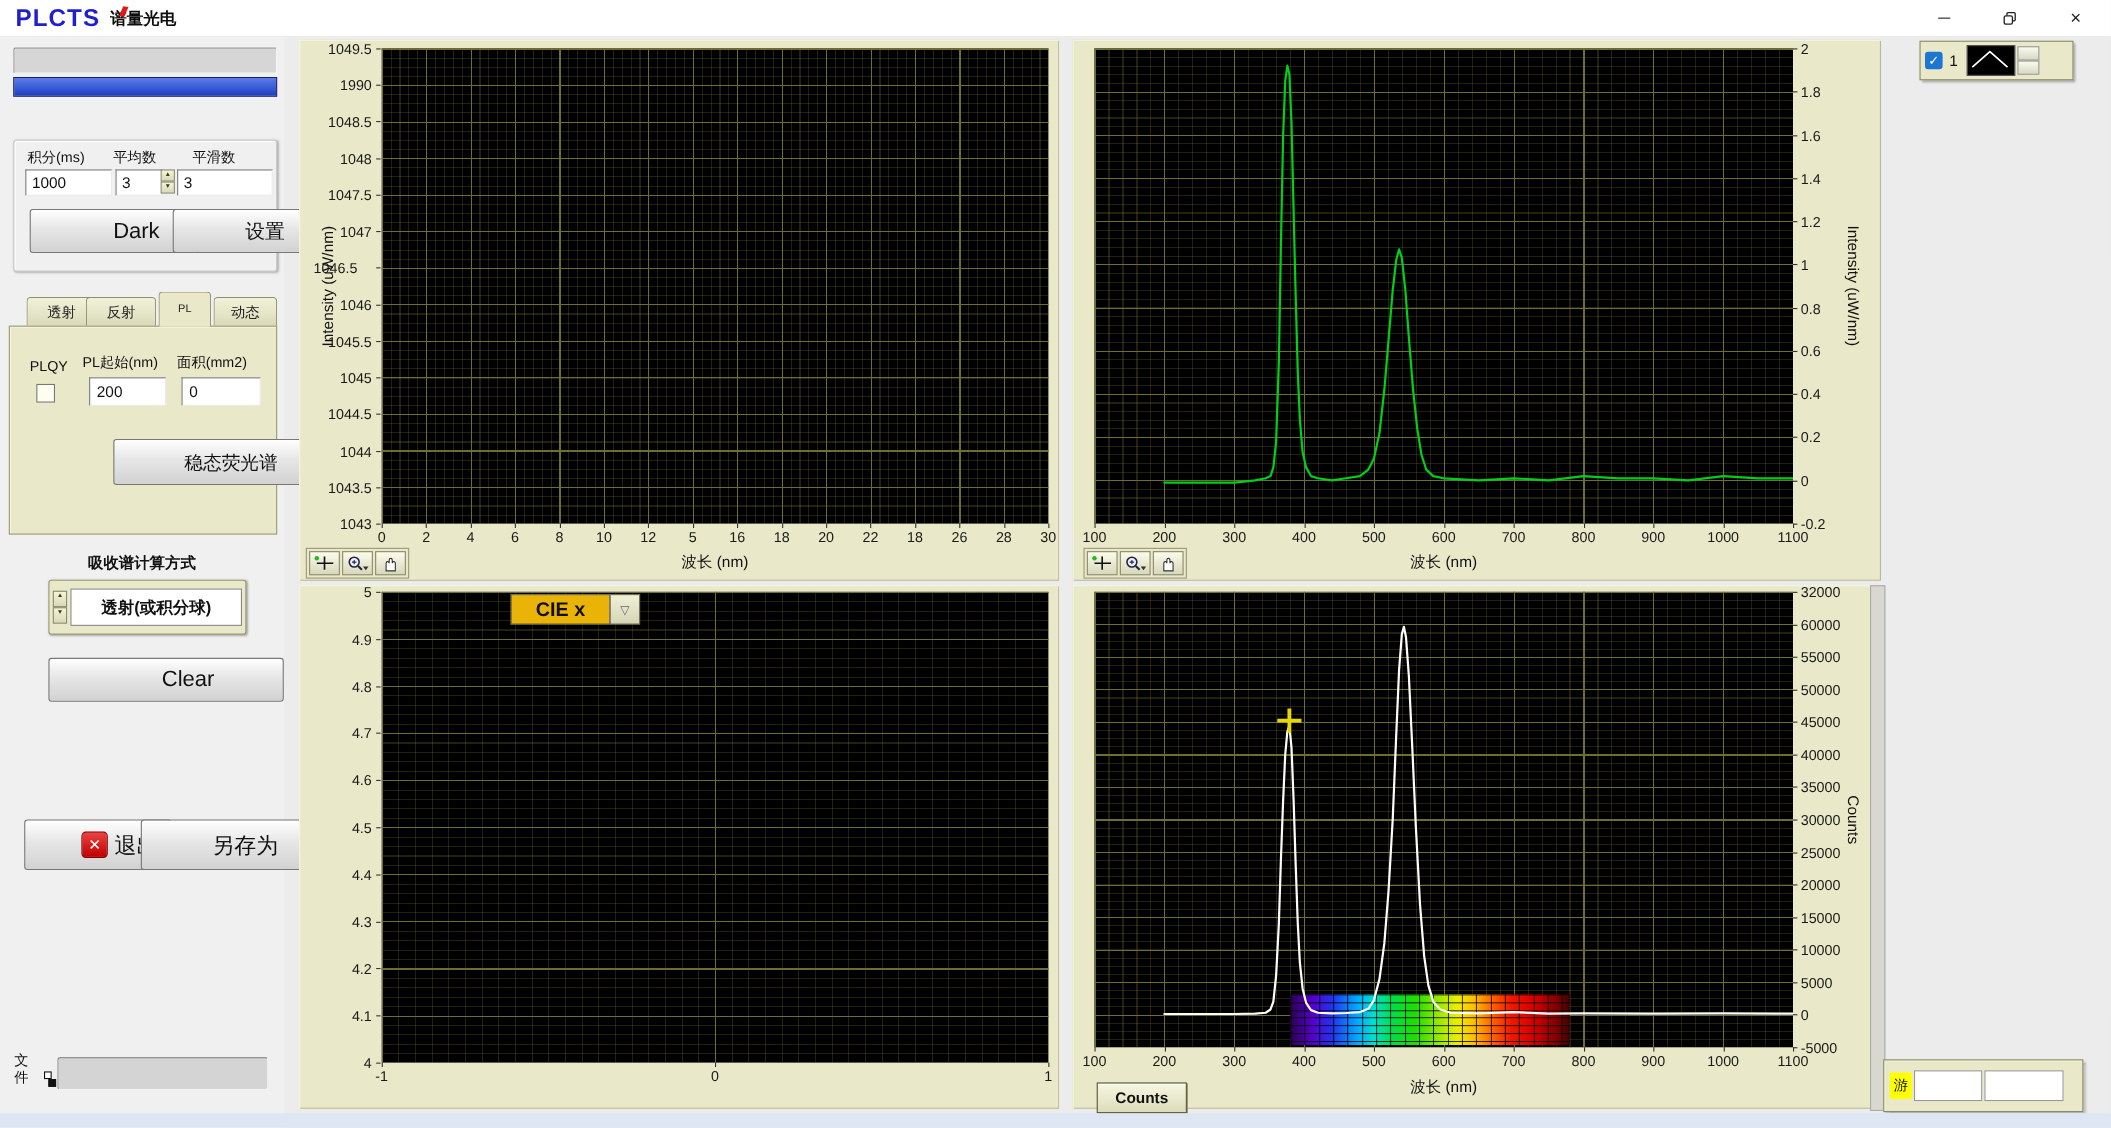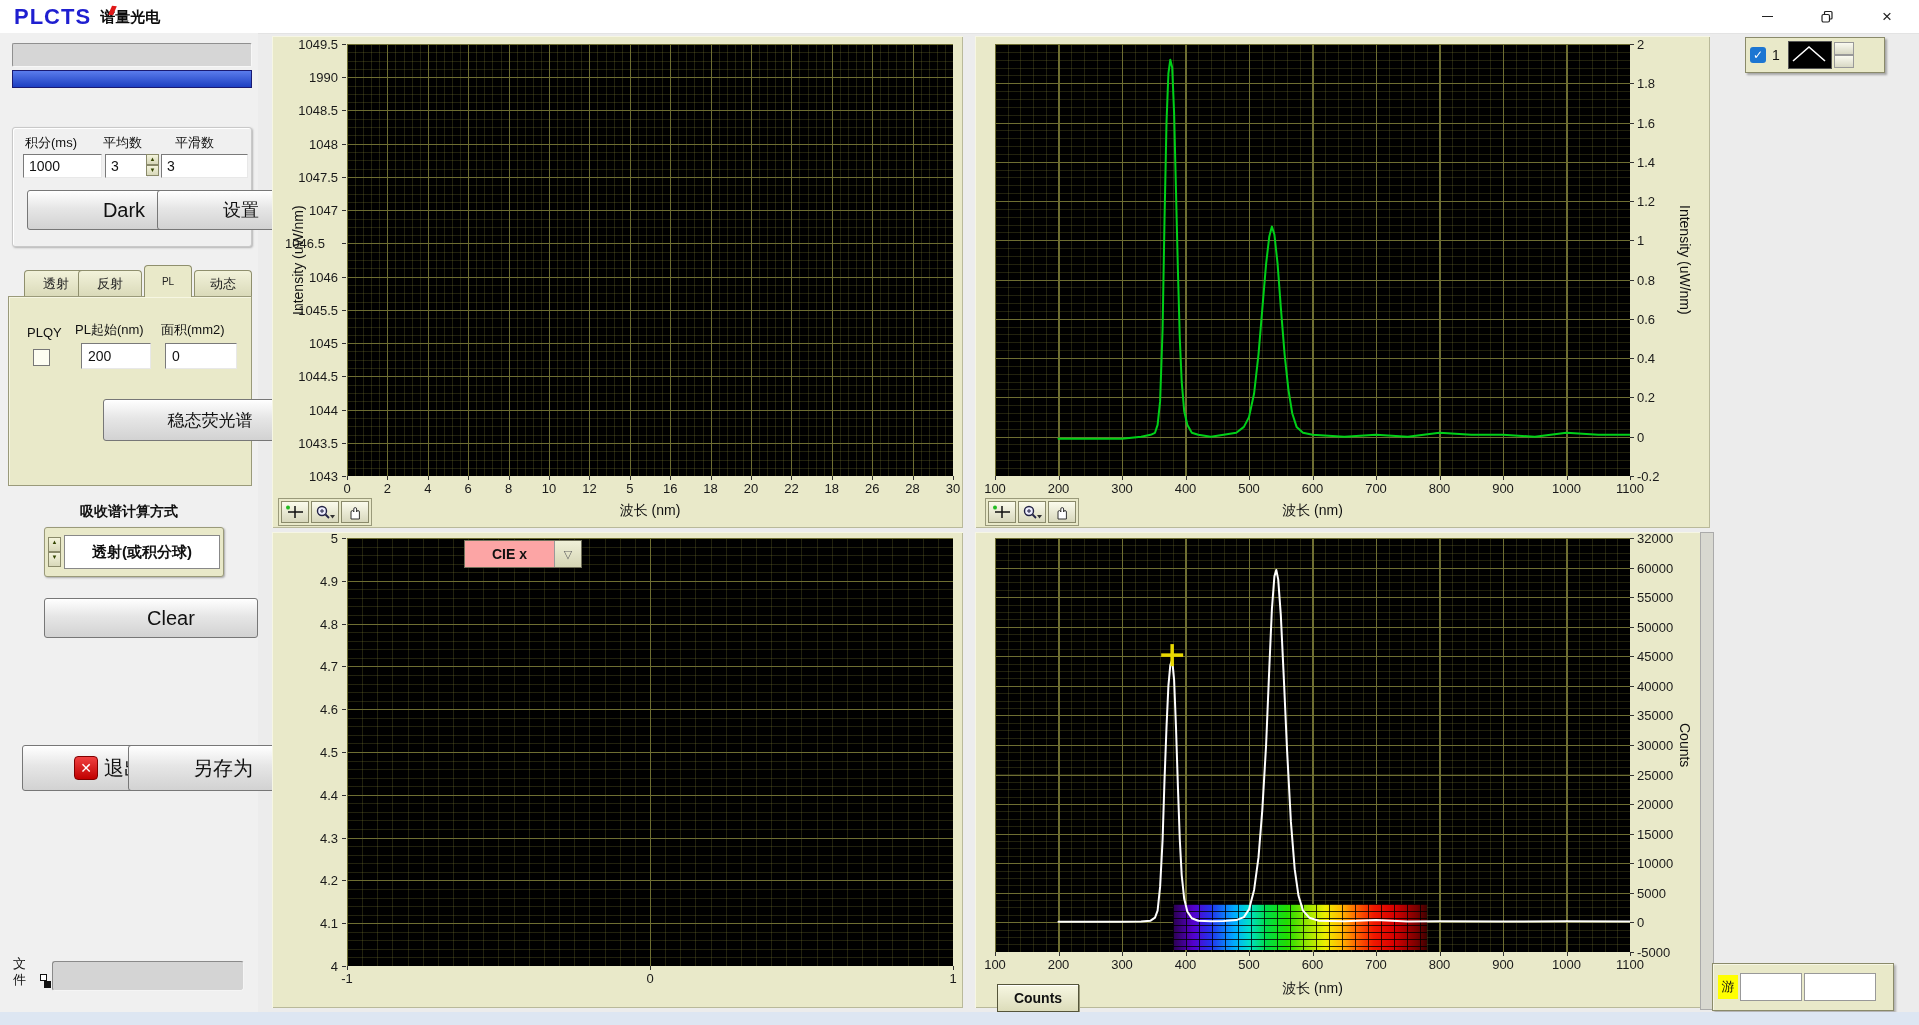--- a/index.html
+++ b/index.html
@@ -77,21 +77,21 @@
   .ytick{position:absolute;font-size:13px;color:#1a1a1a;height:15px;line-height:15px;white-space:nowrap;}
   .xtickmark{position:absolute;width:1px;height:4px;background:#333;}
   .ytickmark{position:absolute;width:4px;height:1px;background:#333;}
   .palette{position:absolute;display:flex;gap:2px;background:#e9e9c9;padding:2px;border:1px solid #9a9a7a;}
   .p-tl .palette{left:6px;top:462px;}
   .p-tr .palette{left:10px;top:462px;}
   .pal-btn{width:26px;height:20px;background:linear-gradient(#fbfbec,#d8d8bc);border:1px solid #8a8a6a;
     display:flex;align-items:center;justify-content:center;}
   .selector{position:absolute;left:192px;top:8px;width:116px;height:26px;display:flex;border:1px solid #70705a;
     box-shadow:1px 2px 2px rgba(0,0,0,.45);}
-  .sel-text{flex:1;background:#fca5a5;font-weight:700;font-size:14px;display:flex;align-items:center;justify-content:center;}
+  .sel-text{flex:1;background:#eab308;font-weight:700;font-size:18px;display:flex;align-items:center;justify-content:center;}
   .sel-arrow{width:26px;background:linear-gradient(#f0f0d8,#d5d5b5);display:flex;align-items:center;justify-content:center;
     color:#666;font-size:11px;border-left:1px solid #999;}
   .counts-btn{position:absolute;left:22px;top:452px;width:80px;height:26px;background:linear-gradient(#f7f7e2,#dcdcba);
     border:1px solid #55553a;box-shadow:inset 0 1px 0 #fff,1px 1px 0 #99997a;font-weight:700;font-size:14px;
     display:flex;align-items:center;justify-content:center;}
   .colorbar{position:absolute;background-image:
     repeating-linear-gradient(to right,rgba(0,0,0,.8) 0 1px,transparent 1px 13px),
     repeating-linear-gradient(to bottom,rgba(0,0,0,.8) 0 1px,transparent 1px 7px),
     linear-gradient(to right,#2b0050,#5500cc 8%,#2233ee 15%,#00aaff 24%,#00e0cc 30%,#00dd44 37%,#22dd00 45%,
       #99e800 53%,#eeee00 60%,#ffbb00 66%,#ff6600 72%,#f01800 79%,#d80000 87%,#7a0000 96%,#400000);}

